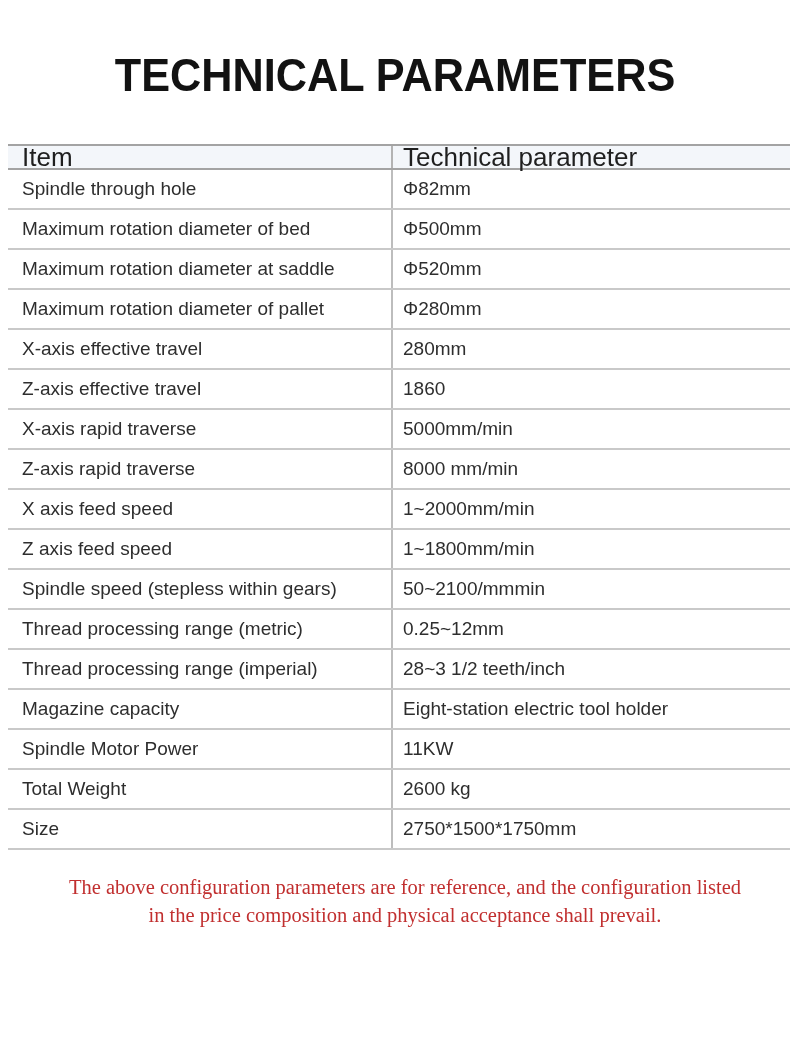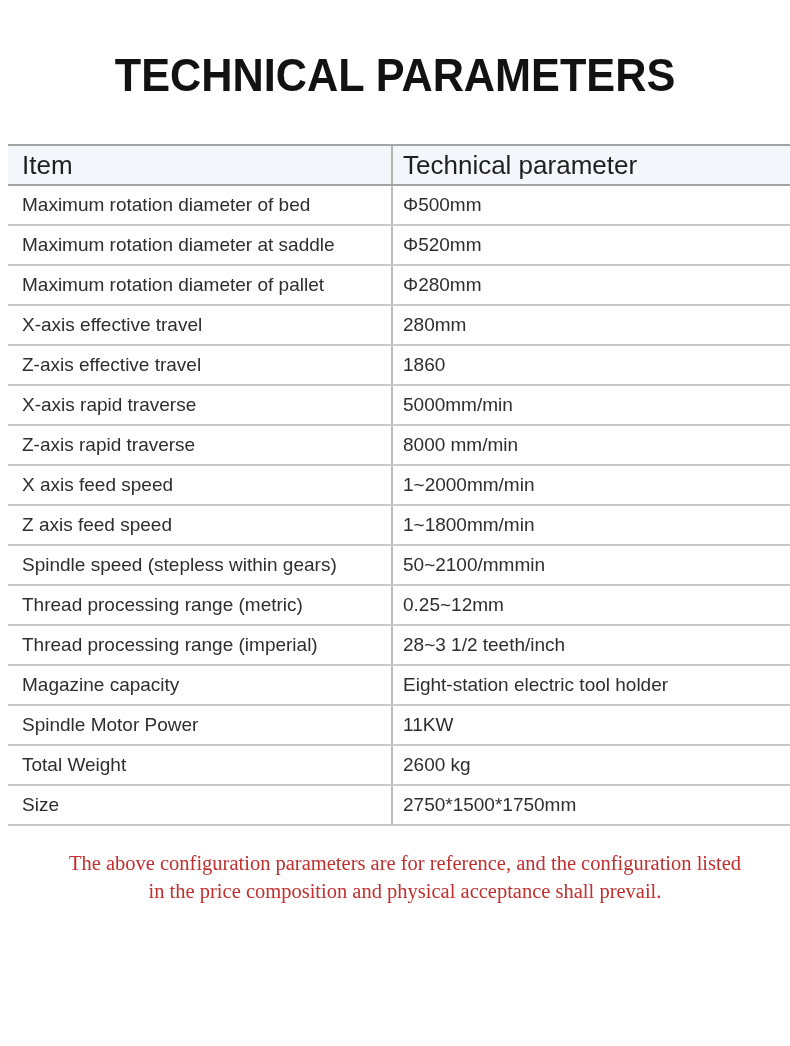--- a/index.html
+++ b/index.html
@@ -27,21 +27,21 @@
     white-space: nowrap;
   }
   .spec-table {
     margin-top: 45px;
     margin-left: 8px;
     width: 782px;
     border-top: 2px solid #a3a3a3;
   }
   .thead {
     display: flex;
-    height: 40px;
+    height: 24px;
     box-sizing: border-box;
     background: #f3f6fa;
     border-bottom: 2px solid #a3a3a3;
     align-items: center;
     font-size: 26px;
     color: #1f1f1f;
   }
   .row {
     display: flex;
     height: 40px;
@@ -88,20 +88,24 @@
 <body>
 
 <div class="page-title">TECHNICAL PARAMETERS</div>
 
 <div class="spec-table">
   <div class="thead">
     <div class="cell item">Item</div>
     <div class="cell value">Technical parameter</div>
   </div>
 
+  <div class="row">
+    <div class="cell item">Spindle through hole</div>
+    <div class="cell value">Φ82mm</div>
+  </div>
   <div class="row">
     <div class="cell item">Maximum rotation diameter of bed</div>
     <div class="cell value">Φ500mm</div>
   </div>
   <div class="row">
     <div class="cell item">Maximum rotation diameter at saddle</div>
     <div class="cell value">Φ520mm</div>
   </div>
   <div class="row">
     <div class="cell item">Maximum rotation diameter of pallet</div>

